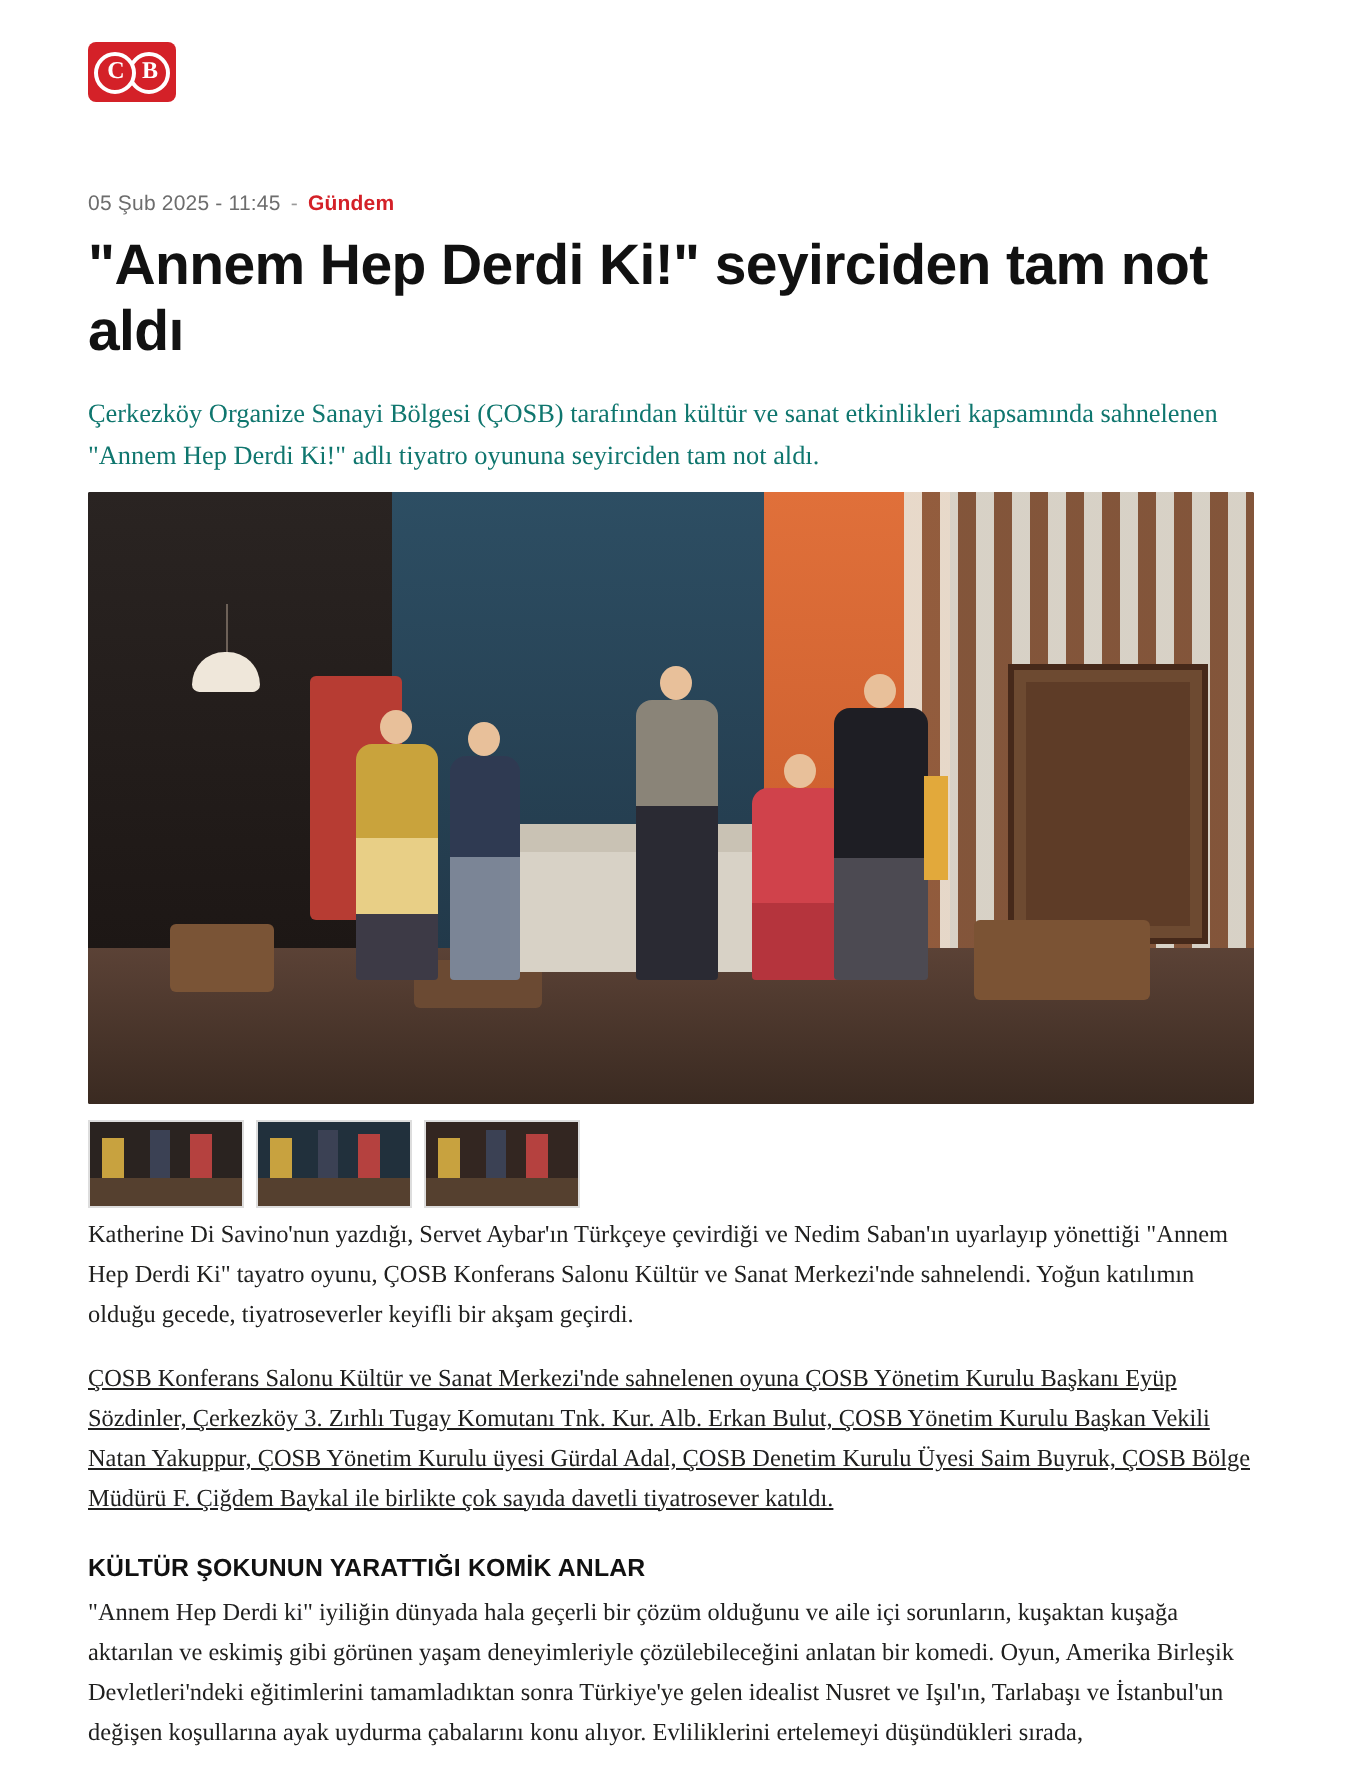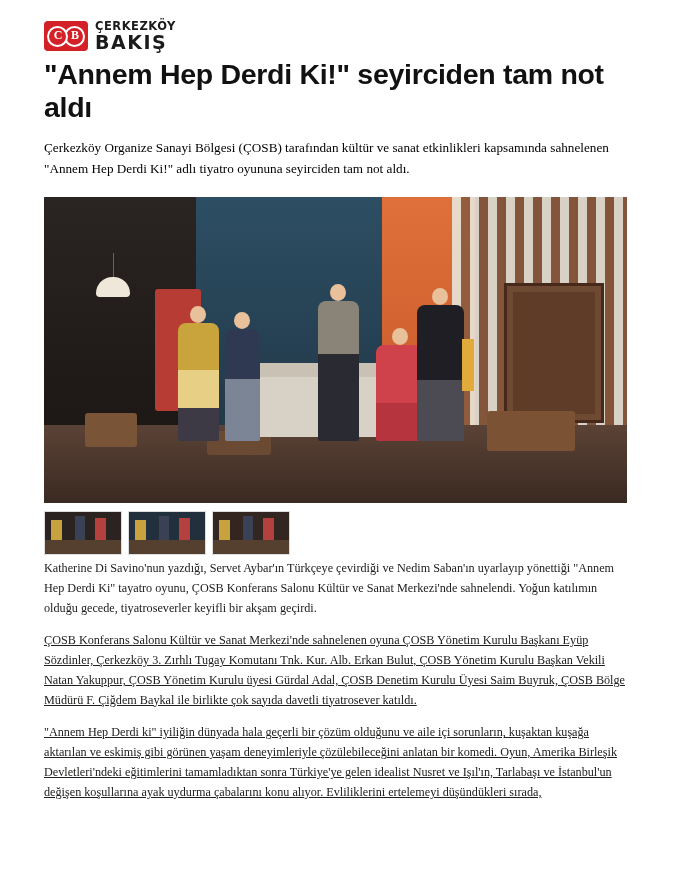--- a/index.html
+++ b/index.html
@@ -120,22 +120,22 @@
     line-height: 1.16;
     margin: 0 0 14px 0;
     font-weight: bold;
     letter-spacing: -0.3px;
     color: #111111;
     font-family: "Liberation Sans", sans-serif;
   }
   .summary {
     font-size: 13.2px;
     line-height: 1.55;
-    color: #000000;
-    margin: 0 0 18px 0;
+    color: #0f766e;
+    margin: 0 0 8px 0;
     font-family: "Liberation Serif", serif;
   }
 
   
   .hero {
     width: 100%;
     height: 306px;
     position: relative;
     overflow: hidden;
     background: #1a1210;
@@ -312,29 +312,30 @@
 <body>
 
 <div class="page">
 
   <div class="site-header">
     <div class="logo">
       <div class="logo-mark">
         <span class="c">C</span>
           <span class="b">B</span>
       </div>
-      <div class="logo-text">
-        <span class="logo-top">ÇERKEZKÖY</span>
-        <span class="logo-bottom">BAKIŞ</span>
-      </div>
     </div>
   </div>
 
   <div class="article">
 
+    <div class="meta-line">
+      <span>05 Şub 2025 - 11:45</span>
+      <span class="sep">-</span>
+      <span class="cat">Gündem</span>
+    </div>
 
     <h1 class="headline">"Annem Hep Derdi Ki!" seyirciden tam not aldı</h1>
 
     <p class="summary">Çerkezköy Organize Sanayi Bölgesi (ÇOSB) tarafından kültür ve sanat etkinlikleri kapsamında sahnelenen "Annem Hep Derdi Ki!" adlı tiyatro oyununa seyirciden tam not aldı.</p>
 
     <div class="hero">
       <div class="wall-left"></div>
       <div class="wall-mid"></div>
       <div class="wall-orange"></div>
       <div class="wall-stripes"></div>
@@ -380,17 +381,18 @@
         <div class="t-a"></div>
         <div class="t-b"></div>
         <div class="t-c"></div>
         <div class="t-floor"></div>
       </div>
     </div>
 
     <p class="body-text">Katherine Di Savino'nun yazdığı, Servet Aybar'ın Türkçeye çevirdiği ve Nedim Saban'ın uyarlayıp yönettiği "Annem Hep Derdi Ki" tayatro oyunu, ÇOSB Konferans Salonu Kültür ve Sanat Merkezi'nde sahnelendi. Yoğun katılımın olduğu gecede, tiyatroseverler keyifli bir akşam geçirdi.</p>
     <p class="body-text">ÇOSB Konferans Salonu Kültür ve Sanat Merkezi'nde sahnelenen oyuna ÇOSB Yönetim Kurulu Başkanı Eyüp Sözdinler, Çerkezköy 3. Zırhlı Tugay Komutanı Tnk. Kur. Alb. Erkan Bulut, ÇOSB Yönetim Kurulu Başkan Vekili Natan Yakuppur, ÇOSB Yönetim Kurulu üyesi Gürdal Adal, ÇOSB Denetim Kurulu Üyesi Saim Buyruk, ÇOSB Bölge Müdürü F. Çiğdem Baykal ile birlikte çok sayıda davetli tiyatrosever katıldı.</p>
 
+    <h2 class="subhead">KÜLTÜR ŞOKUNUN YARATTIĞI KOMİK ANLAR</h2>
 
     <p class="body-text">"Annem Hep Derdi ki" iyiliğin dünyada hala geçerli bir çözüm olduğunu ve aile içi sorunların, kuşaktan kuşağa aktarılan ve eskimiş gibi görünen yaşam deneyimleriyle çözülebileceğini anlatan bir komedi. Oyun, Amerika Birleşik Devletleri'ndeki eğitimlerini tamamladıktan sonra Türkiye'ye gelen idealist Nusret ve Işıl'ın, Tarlabaşı ve İstanbul'un değişen koşullarına ayak uydurma çabalarını konu alıyor. Evliliklerini ertelemeyi düşündükleri sırada,</p>
 
   </div>
 </div>
 
 </body></html>

